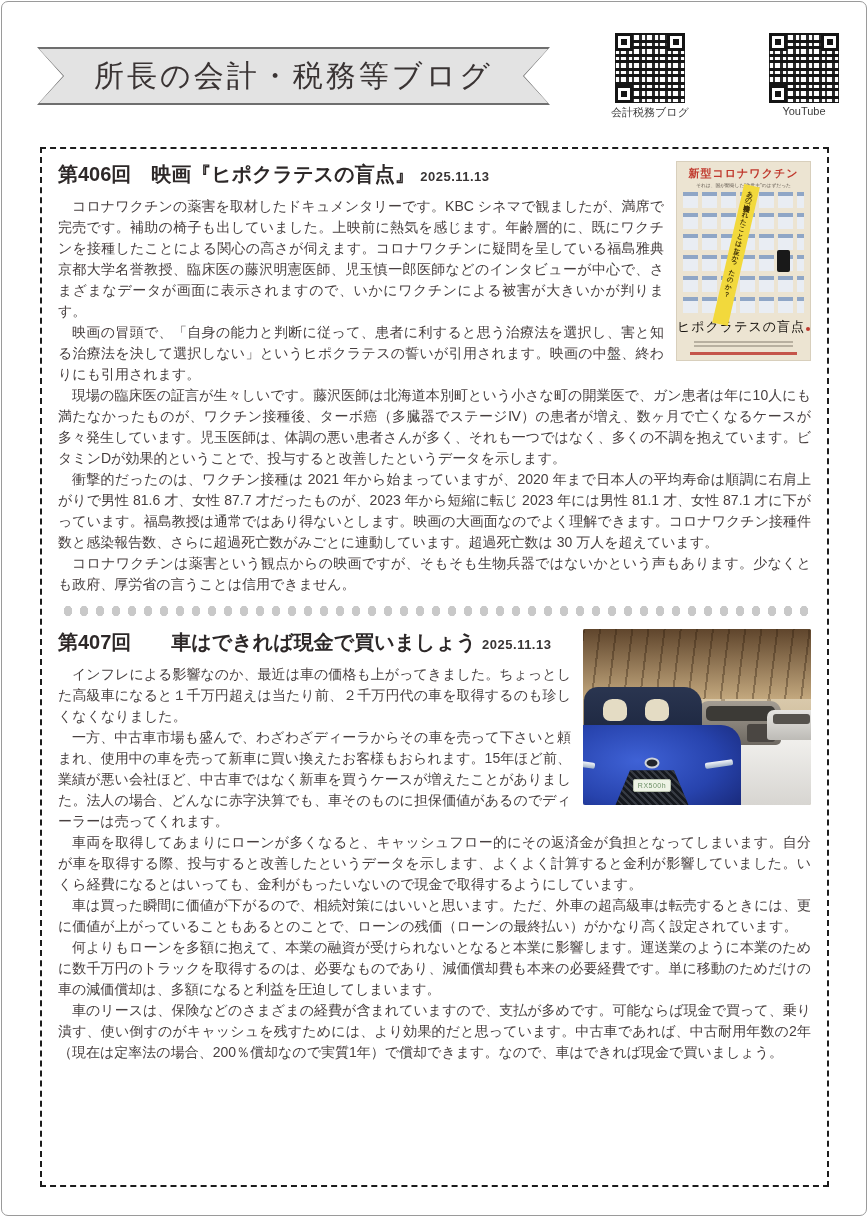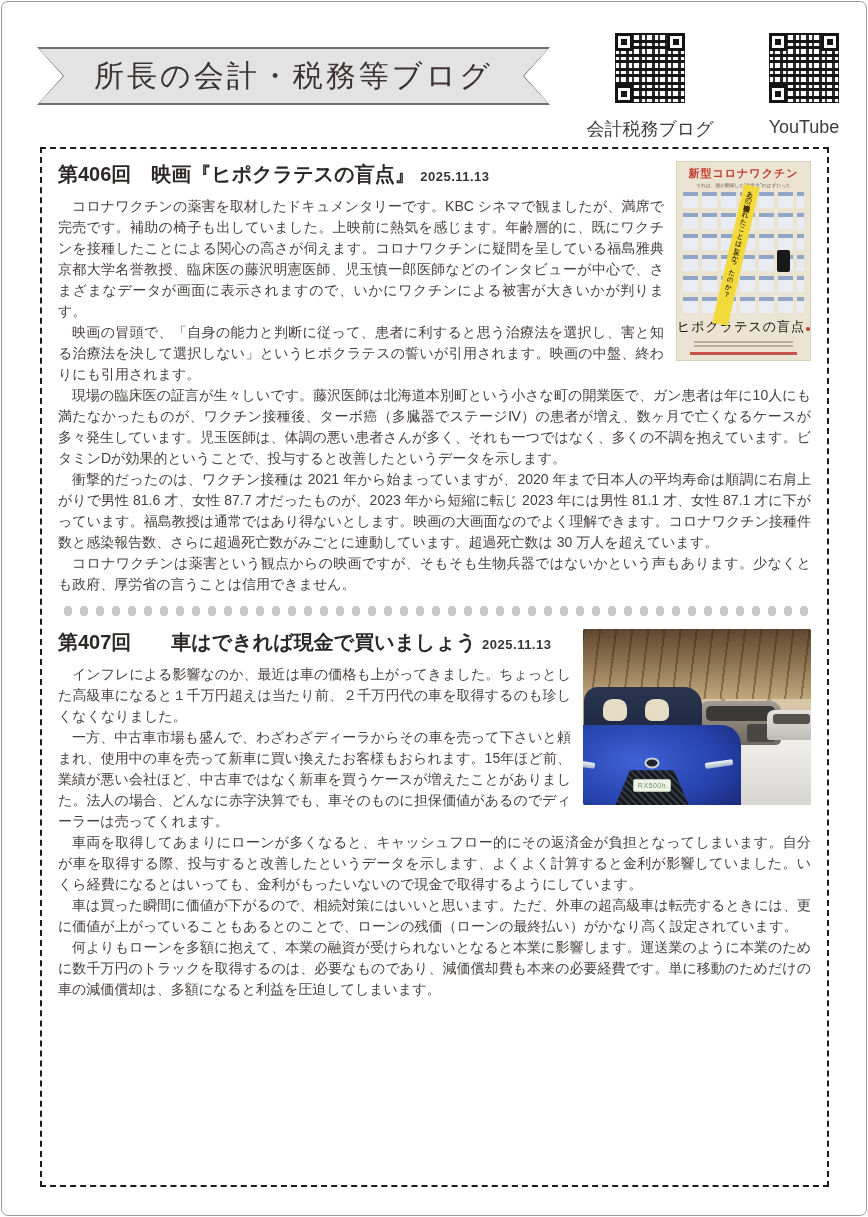--- a/index.html
+++ b/index.html
@@ -33,21 +33,21 @@
   .qr {
     position:relative; width:74px; height:74px; background:#fff; padding:2px;
     background-image:
       repeating-linear-gradient(90deg, rgba(20,20,20,.9) 0 3px, transparent 3px 6px, rgba(20,20,20,.85) 6px 8px, transparent 8px 13px),
       repeating-linear-gradient(0deg, #161616 0 3px, #fff 3px 6px, #161616 6px 9px, #fff 9px 14px);
     background-clip: content-box;
   }
   .finder { position:absolute; width:18px; height:18px; border:3px solid #141414; background:#fff; }
   .finder::after { content:""; position:absolute; inset:3px; background:#141414; }
   .f-tl { left:2px; top:2px; } .f-tr { right:2px; top:2px; } .f-bl { left:2px; bottom:2px; }
-  .qr-label { margin-top:12px; font-size:18px; color:#3c3c3c; white-space:nowrap; }
+  .qr-label { margin-top:0; font-size:11px; color:#3c3c3c; white-space:nowrap; }
   
   .content-box {
     position:absolute; left:40px; top:147px; width:789px; height:1040px;
     border:2px dashed #1c1c1c; padding:10px 16px 6px; overflow:hidden; background:#fff;
   }
   .post::after { content:""; display:block; clear:both; }
   .post-title { font-size:20px; font-weight:bold; color:#2d2828; margin:2px 0 8px; }
   .post-title .date { font-size:13px; font-weight:700; color:#383434; letter-spacing:.5px; }
   .post p {
     font-size:14px; line-height:21px; color:#473f3f;
@@ -241,15 +241,16 @@
     </aside>
     <h2 class="post-title">
       <span>第407回　　車はできれば現金で買いましょう</span>
       <span class="date">2025.11.13</span>
     </h2>
     <p>インフレによる影響なのか、最近は車の価格も上がってきました。ちょっとした高級車になると１千万円超えは当たり前、２千万円代の車を取得するのも珍しくなくなりました。</p>
     <p>一方、中古車市場も盛んで、わざわざディーラからその車を売って下さいと頼まれ、使用中の車を売って新車に買い換えたお客様もおられます。15年ほど前、業績が悪い会社ほど、中古車ではなく新車を買うケースが増えたことがありました。法人の場合、どんなに赤字決算でも、車そのものに担保価値があるのでディーラーは売ってくれます。</p>
     <p>車両を取得してあまりにローンが多くなると、キャッシュフロー的にその返済金が負担となってしまいます。自分が車を取得する際、投与すると改善したというデータを示します、よくよく計算すると金利が影響していました。いくら経費になるとはいっても、金利がもったいないので現金で取得するようにしています。</p>
     <p>車は買った瞬間に価値が下がるので、相続対策にはいいと思います。ただ、外車の超高級車は転売するときには、更に価値が上がっていることもあるとのことで、ローンの残価（ローンの最終払い）がかなり高く設定されています。</p>
     <p>何よりもローンを多額に抱えて、本業の融資が受けられないとなると本業に影響します。運送業のように本業のために数千万円のトラックを取得するのは、必要なものであり、減価償却費も本来の必要経費です。単に移動のためだけの車の減価償却は、多額になると利益を圧迫してしまいます。</p>
+    <p>車のリースは、保険などのさまざまの経費が含まれていますので、支払が多めです。可能ならば現金で買って、乗り潰す、使い倒すのがキャッシュを残すためには、より効果的だと思っています。中古車であれば、中古耐用年数の2年（現在は定率法の場合、200％償却なので実質1年）で償却できます。なので、車はできれば現金で買いましょう。</p>
   </section>
 
 </div>
 
 </body></html>

